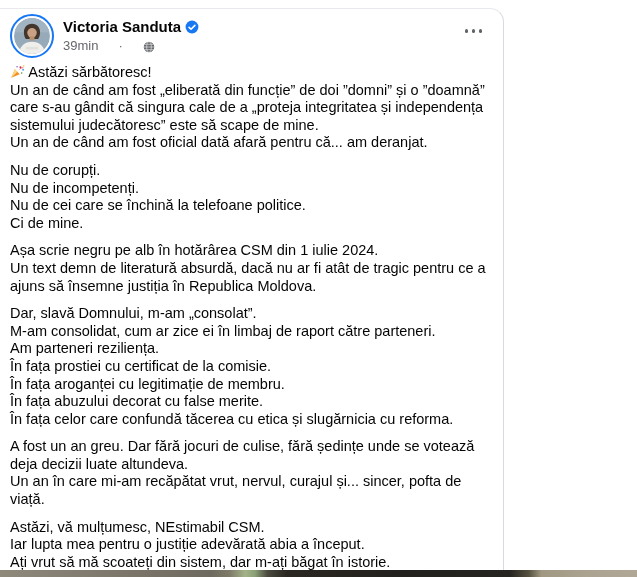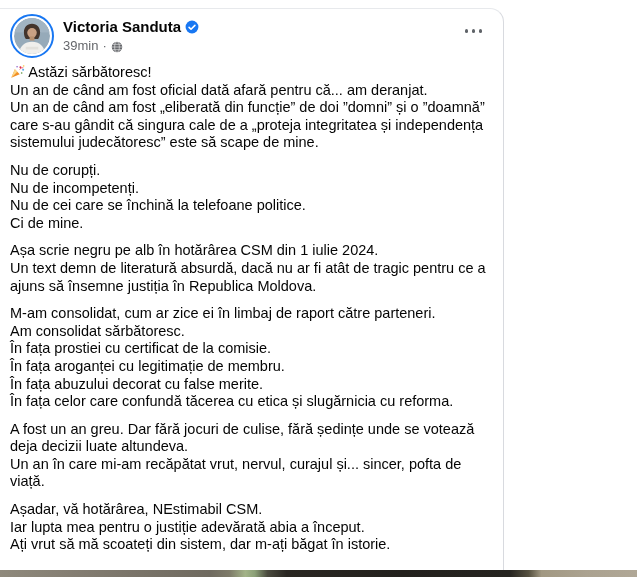--- a/index.html
+++ b/index.html
@@ -9,21 +9,21 @@
     border-top:1px solid #e7e9ec;border-right:1px solid #d8dadf;
     border-top-right-radius:14px;}
   .header{display:flex;align-items:flex-start;padding:5px 10px 0 10px;position:relative}
   .avatar-ring{width:44px;height:44px;border-radius:50%;border:2.5px solid #1877f2;
     padding:1.5px;background:#fff;flex:none;cursor:pointer}
   .avatar-ring svg{display:block;width:36px;height:36px;border-radius:50%}
   .h-meta{margin-left:9px;padding-top:3px}
   .name-row{display:flex;align-items:center;gap:4px}
   .author{font-weight:bold;font-size:15px;color:#050505;line-height:19px;cursor:pointer}
   .badge svg{width:14px;height:14px;display:block}
-  .sub-row{display:flex;align-items:center;gap:4px;color:#65676b;font-size:13px;
+  .sub-row{display:flex;align-items:center;gap:20px;color:#65676b;font-size:13px;
     line-height:16px;margin-top:2px}
   .sub-row .ts{cursor:pointer}
   .globe svg{width:12px;height:12px;display:block;margin-top:1px}
   .menu{position:absolute;right:16px;top:15px;display:flex;gap:3.5px;padding:5px;cursor:pointer}
   .menu i{width:3.5px;height:3.5px;border-radius:50%;background:#5f6368;display:block}
   .content{padding:6px 12px 0 10px;font-size:14.5px;line-height:17.6px;color:#050505}
   .para{margin:0 0 10px}
   .emoji{display:inline-block;width:15px;height:15px;vertical-align:-2px}
   .emoji svg{width:15px;height:15px;display:block}
   .photo-strip{position:absolute;left:0;right:0;bottom:0;height:7px;cursor:pointer;
@@ -98,47 +98,48 @@
         <div><span class="emoji"><svg viewBox="0 0 36 36">
               <path d="M3.2 33 L11.6 12.6 L23.4 24.4 Z" fill="#F18F26"></path>
               <path d="M3.2 33 L11.6 12.6 L17.5 18.5 Z" fill="#FDD888"></path>
               <path d="M23 13 q4-5 9-4" stroke="#EA596E" stroke-width="2.2" fill="none"></path>
               <circle cx="25" cy="7.5" r="2.4" fill="#DD2E44"></circle>
               <circle cx="31.5" cy="14" r="2.4" fill="#55ACEE"></circle>
               <circle cx="28" cy="21.5" r="2" fill="#5C913B"></circle>
               <circle cx="17" cy="6.5" r="2" fill="#9266CC"></circle>
               <rect x="31" y="3" width="3.4" height="3.4" fill="#FDCB58"></rect>
             </svg></span> Astăzi sărbătoresc!</div>
+        <div>Un an de când am fost „eliberată din funcție” de doi ”domni” și o ”doamnă” care s-au gândit că singura cale de a „proteja integritatea și independența sistemului judecătoresc” este să scape de mine.</div>
         <div>Un an de când am fost oficial dată afară pentru că... am deranjat.</div>
-        <div>Un an de când am fost „eliberată din funcție” de doi ”domni” și o ”doamnă” care s-au gândit că singura cale de a „proteja integritatea și independența sistemului judecătoresc” este să scape de mine.</div>
       </div>
       <div class="para">
         <div>Nu de corupți.</div>
         <div>Nu de incompetenți.</div>
         <div>Nu de cei care se închină la telefoane politice.</div>
         <div>Ci de mine.</div>
       </div>
       <div class="para">
         <div>Așa scrie negru pe alb în hotărârea CSM din 1 iulie 2024.</div>
         <div>Un text demn de literatură absurdă, dacă nu ar fi atât de tragic pentru ce a ajuns să însemne justiția în Republica Moldova.</div>
       </div>
       <div class="para">
+        <div>Dar, slavă Domnului, m-am „consolat”.</div>
         <div>M-am consolidat, cum ar zice ei în limbaj de raport către parteneri.</div>
-        <div>Am consolidat sărbătoresc.</div>
+        <div>Am parteneri reziliența.</div>
         <div>În fața prostiei cu certificat de la comisie.</div>
         <div>În fața aroganței cu legitimație de membru.</div>
         <div>În fața abuzului decorat cu false merite.</div>
         <div>În fața celor care confundă tăcerea cu etica și slugărnicia cu reforma.</div>
       </div>
       <div class="para">
         <div>A fost un an greu. Dar fără jocuri de culise, fără ședințe unde se votează deja decizii luate altundeva.</div>
         <div>Un an în care mi-am recăpătat vrut, nervul, curajul și... sincer, pofta de viață.</div>
       </div>
       <div class="para">
-        <div>Așadar, vă hotărârea, NEstimabil CSM.</div>
+        <div>Astăzi, vă mulțumesc, NEstimabil CSM.</div>
         <div>Iar lupta mea pentru o justiție adevărată abia a început.</div>
         <div>Ați vrut să mă scoateți din sistem, dar m-ați băgat în istorie.</div>
       </div>
     </div>
 
 </div>
 
 <div class="photo-strip"></div>
 
 </body></html>

